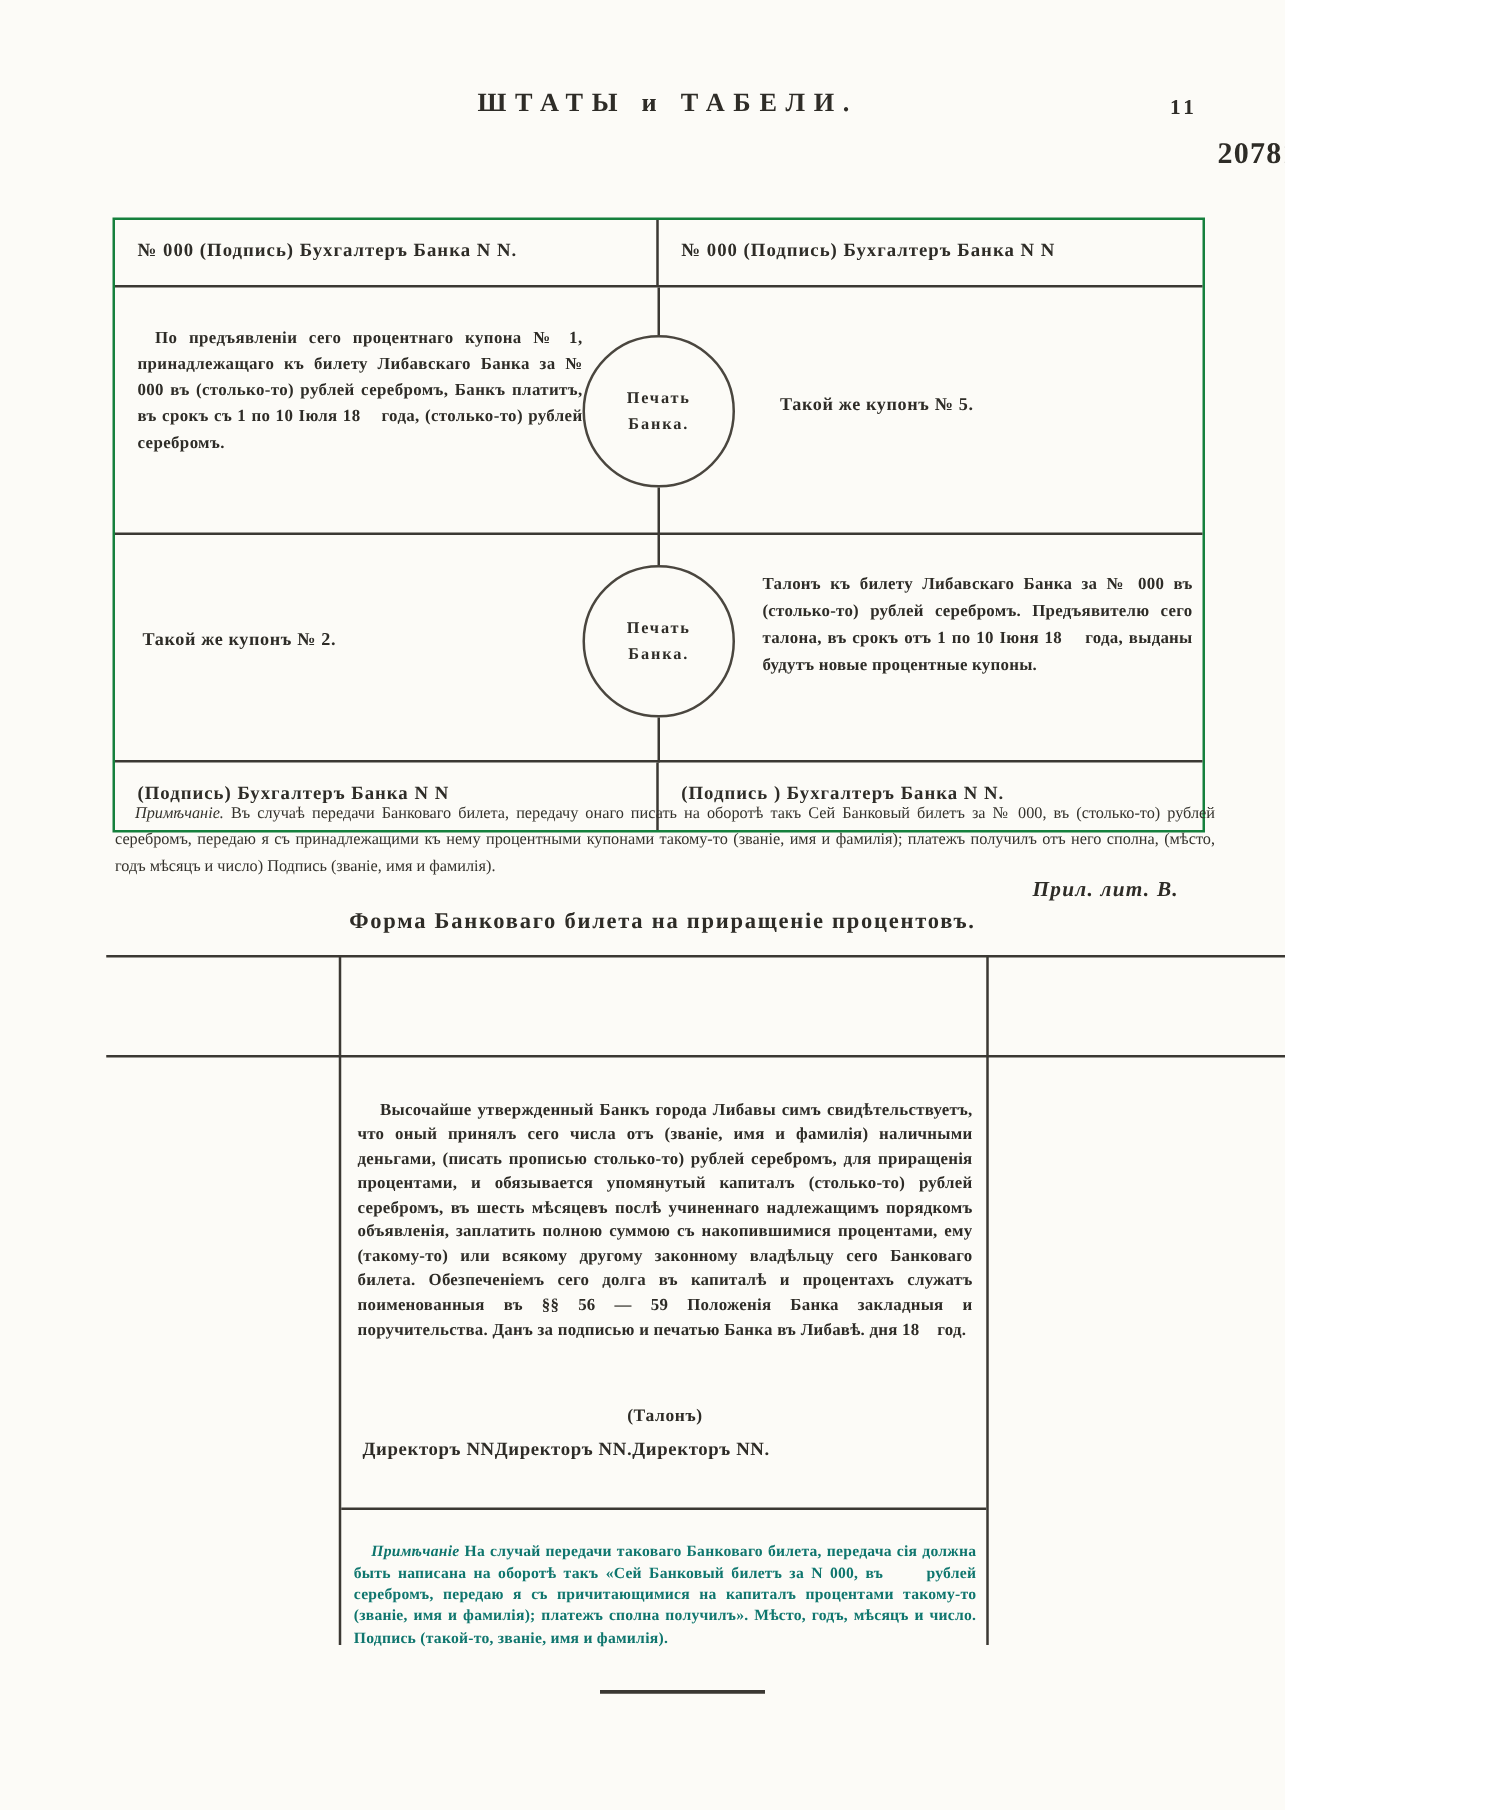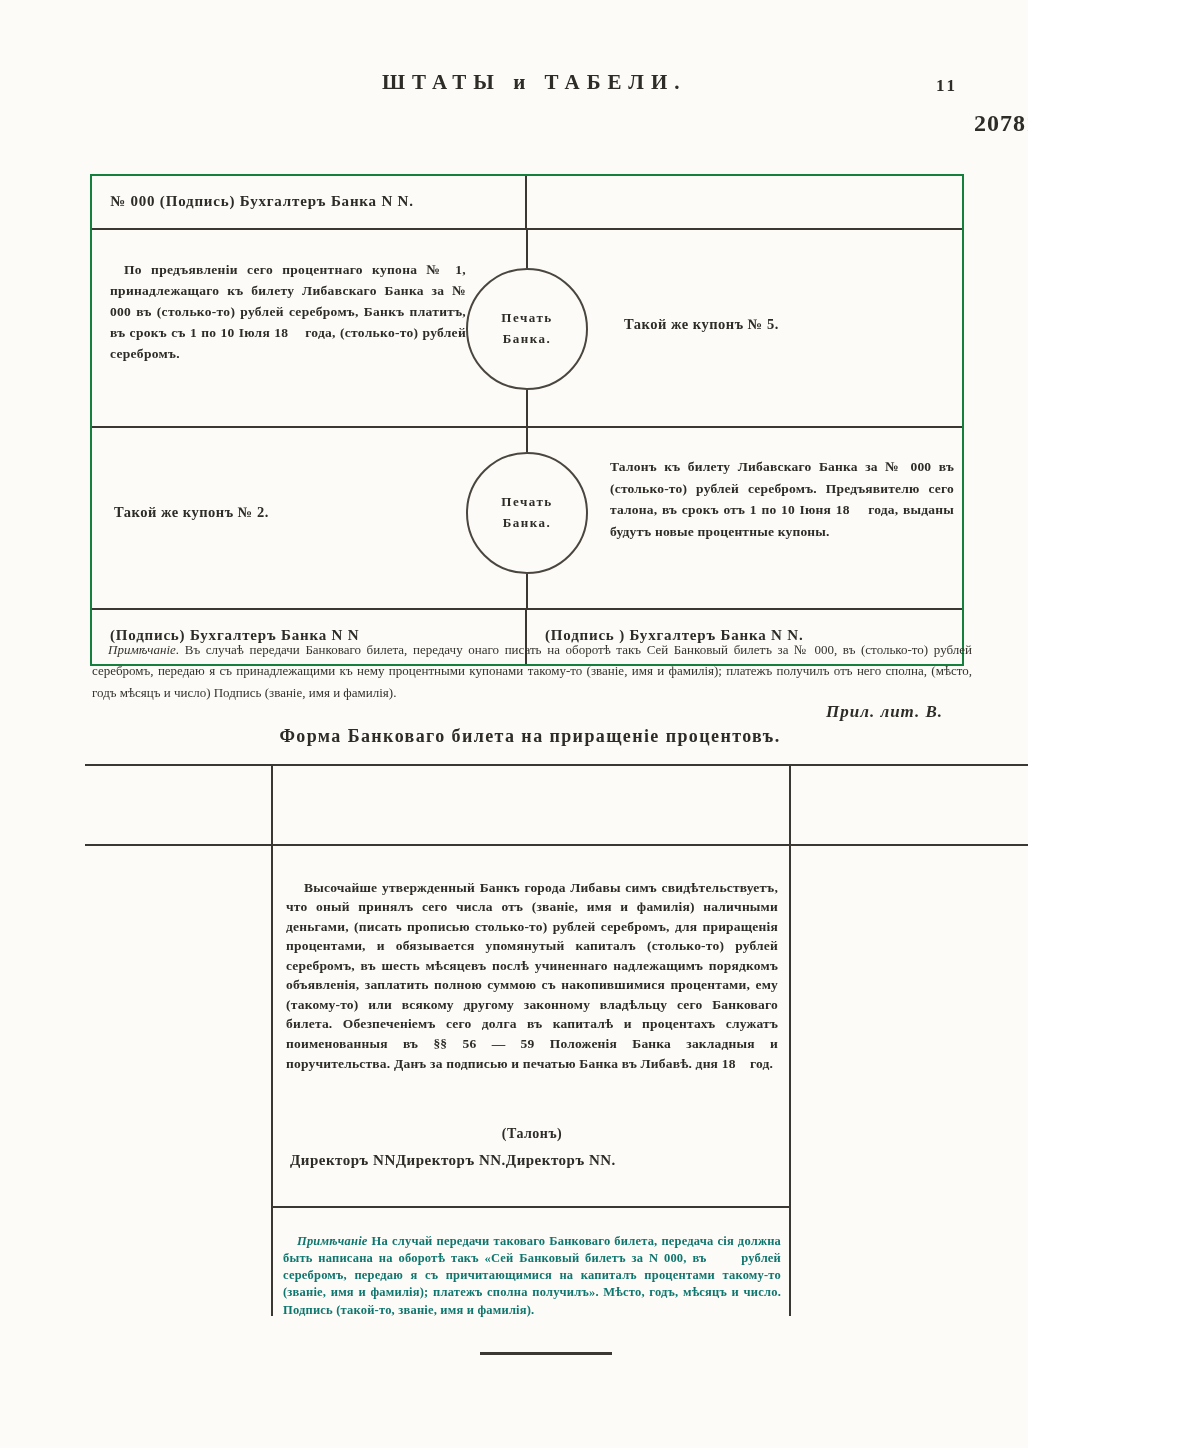--- a/index.html
+++ b/index.html
@@ -108,20 +108,21 @@
 <div class="page">
 
   <div class="hdr-title">ШТАТЫ  и  ТАБЕЛИ.</div>
   <div class="page-num">11</div>
   <div class="stamp">20781</div>
 
   <div class="t1">
 
     <div class="t1-row sig-row">
       <div class="cell left">№ 000 (Подпись) Бухгалтеръ Банка N N.</div>
+      <div class="cell">№ 000 (Подпись) Бухгалтеръ Банка N N</div>
     </div>
 
     <div class="t1-row mid-row1">
       <div class="coupon-text">По предъявленіи сего процентнаго купона № 1, принадлежащаго къ билету Либавскаго Банка за № 000 въ (столько-то) рублей серебромъ, Банкъ платитъ, въ срокъ съ 1 по 10 Іюля 18&nbsp;&nbsp;&nbsp;&nbsp;года, (столько-то) рублей серебромъ.</div>
       <div class="tick" style="top:0;height:38px;"></div>
       <div class="seal" style="top:38px;">
         <span>Печать</span>
         <span>Банка.</span>
       </div>
       <div class="tick" style="top:160px;height:38px;"></div>

